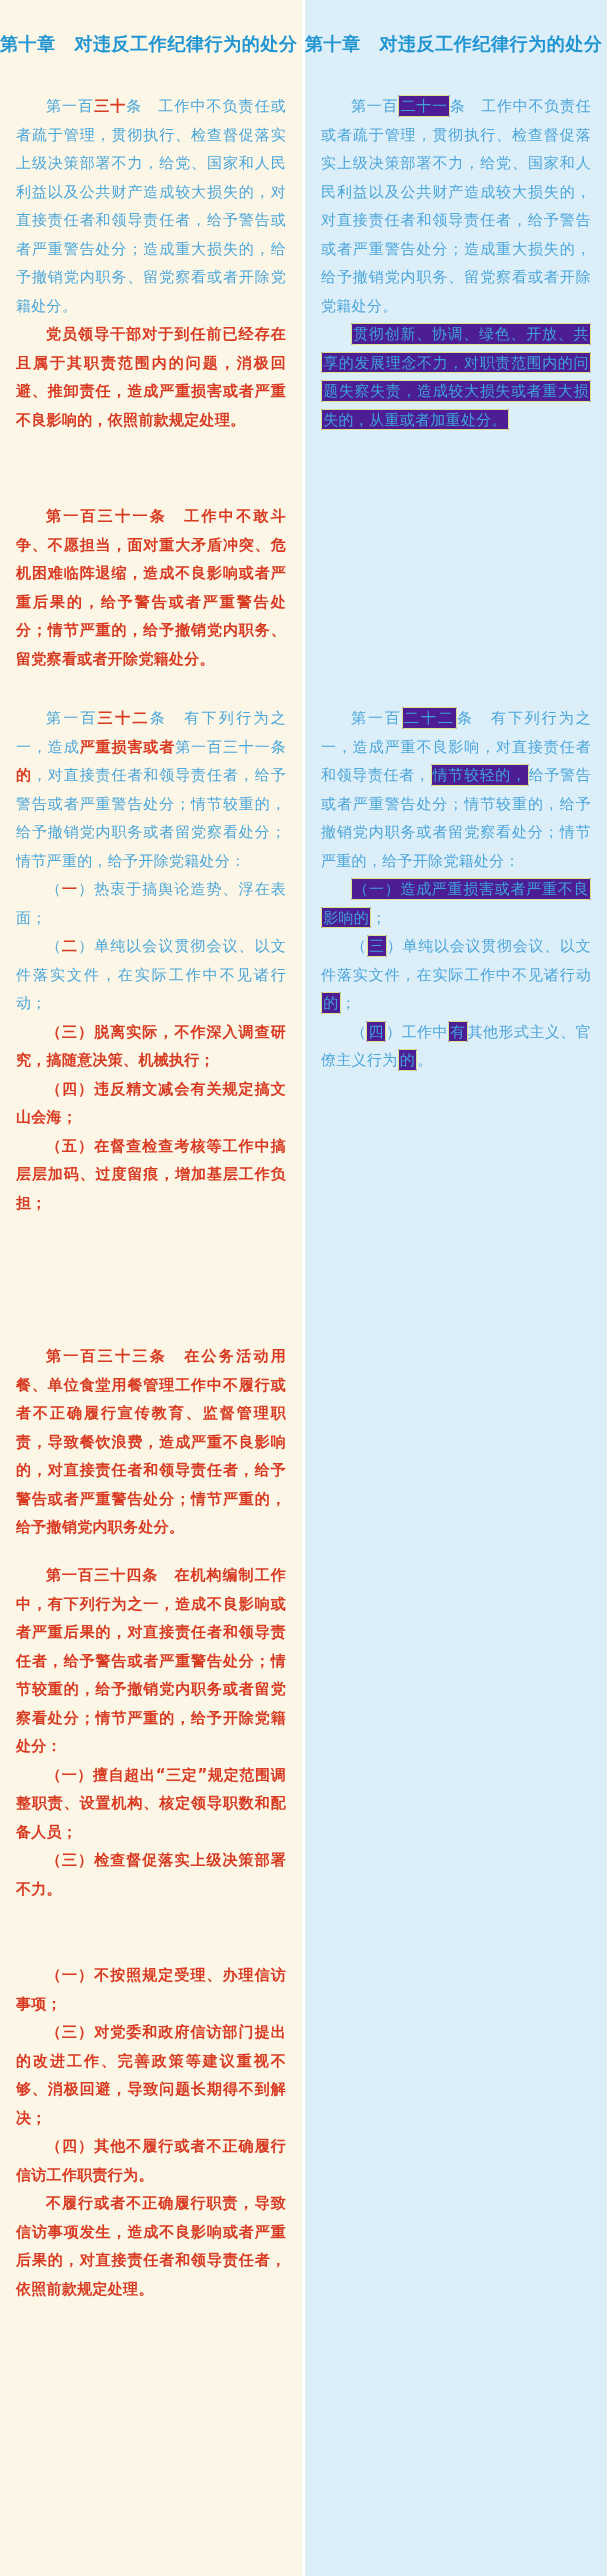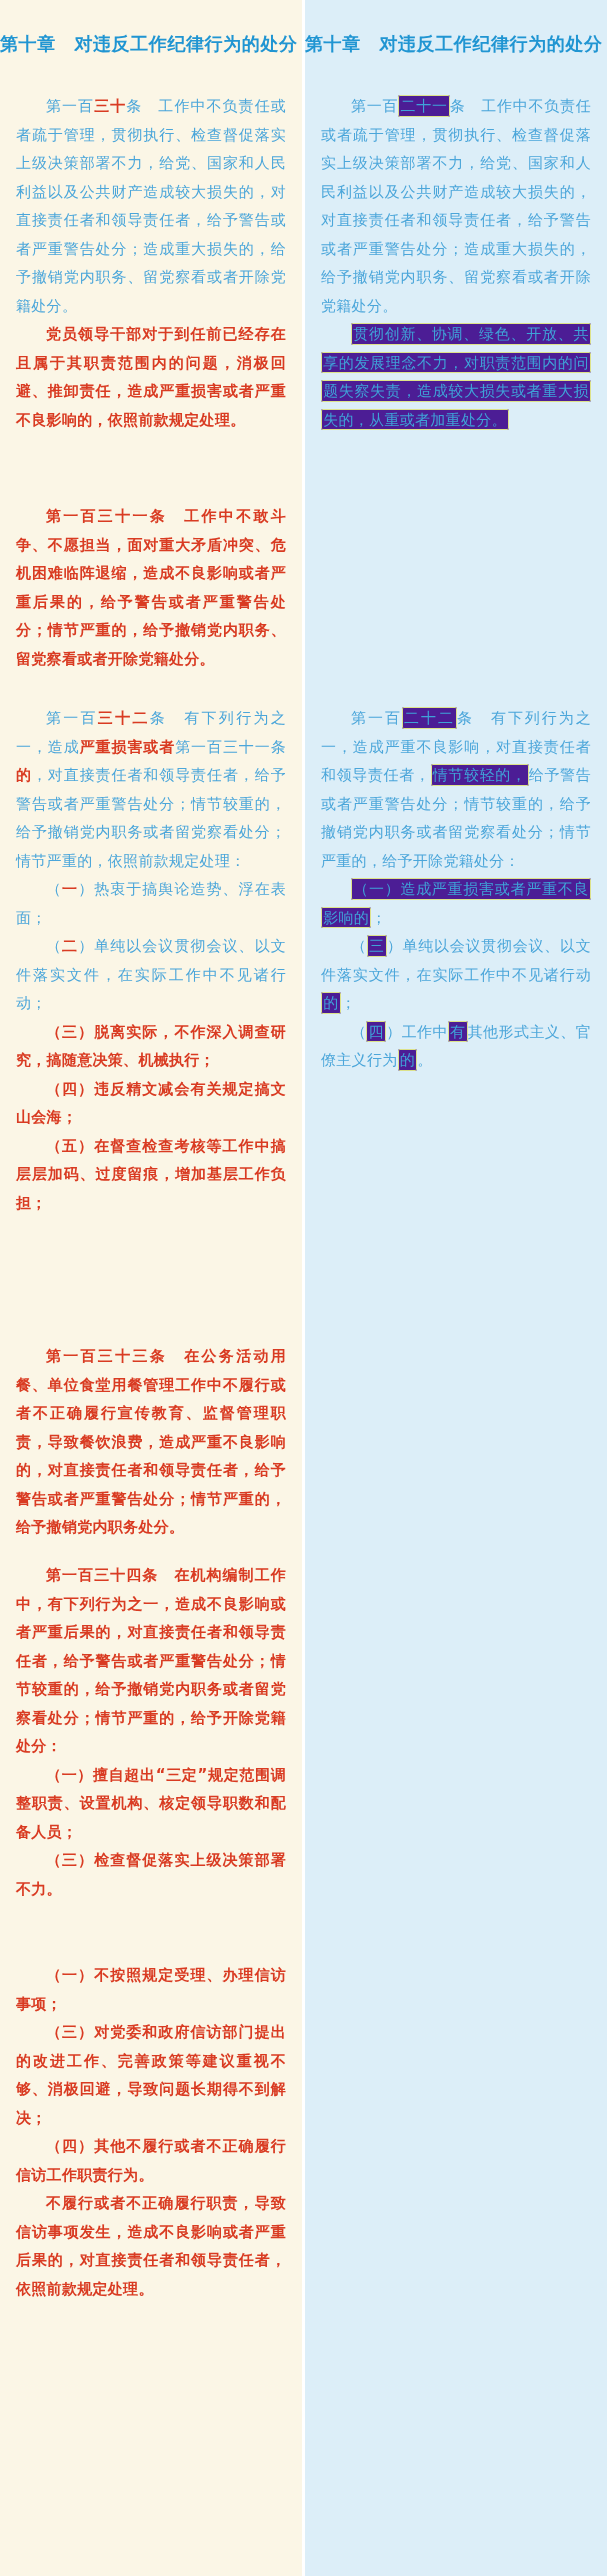--- a/index.html
+++ b/index.html
@@ -46,21 +46,21 @@
     <div class="block lb-130">
       <p class="para"><span class="seg-blue">第一百</span><span class="seg-red">三十</span><span class="seg-blue">条　工作中不负责任或者疏于管理，贯彻执行、检查督促落实上级决策部署不力，给党、国家和人民利益以及公共财产造成较大损失的，对直接责任者和领导责任者，给予警告或者严重警告处分；造成重大损失的，给予撤销党内职务、留党察看或者开除党籍处分。</span></p>
       <p class="para"><span class="seg-red">党员领导干部对于到任前已经存在且属于其职责范围内的问题，消极回避、推卸责任，造成严重损害或者严重不良影响的，依照前款规定处理。</span></p>
     </div>
 
     <div class="block lb-131">
       <p class="para"><span class="seg-red">第一百三十一条　工作中不敢斗争、不愿担当，面对重大矛盾冲突、危机困难临阵退缩，造成不良影响或者严重后果的，给予警告或者严重警告处分；情节严重的，给予撤销党内职务、留党察看或者开除党籍处分。</span></p>
     </div>
 
     <div class="block lb-132">
-      <p class="para"><span class="seg-blue">第一百</span><span class="seg-red">三十二</span><span class="seg-blue">条　有下列行为之一，造成</span><span class="seg-red">严重损害或者</span><span class="seg-blue">第一百三十一条</span><span class="seg-red">的</span><span class="seg-blue">，对直接责任者和领导责任者，给予警告或者严重警告处分；情节较重的，给予撤销党内职务或者留党察看处分；情节严重的，依照前款规定处理：</span></p>
+      <p class="para"><span class="seg-blue">第一百</span><span class="seg-red">三十二</span><span class="seg-blue">条　有下列行为之一，造成</span><span class="seg-red">严重损害或者</span><span class="seg-blue">第一百三十一条</span><span class="seg-red">的</span><span class="seg-blue">，对直接责任者和领导责任者，给予警告或者严重警告处分；情节较重的，给予撤销党内职务或者留党察看处分；情节严重的，给予开除党籍处分：</span></p>
       <p class="para"><span class="seg-blue">（</span><span class="seg-red">一</span><span class="seg-blue">）热衷于搞舆论造势、浮在表面；</span></p>
       <p class="para"><span class="seg-blue">（</span><span class="seg-red">二</span><span class="seg-blue">）单纯以会议贯彻会议、以文件落实文件，在实际工作中不见诸行动；</span></p>
       <p class="para"><span class="seg-red">（三）脱离实际，不作深入调查研究，搞随意决策、机械执行；</span></p>
       <p class="para"><span class="seg-red">（四）违反精文减会有关规定搞文山会海；</span></p>
       <p class="para"><span class="seg-red">（五）在督查检查考核等工作中搞层层加码、过度留痕，增加基层工作负担；</span></p>
     </div>
 
     <div class="block lb-133">
       <p class="para"><span class="seg-red">第一百三十三条　在公务活动用餐、单位食堂用餐管理工作中不履行或者不正确履行宣传教育、监督管理职责，导致餐饮浪费，造成严重不良影响的，对直接责任者和领导责任者，给予警告或者严重警告处分；情节严重的，给予撤销党内职务处分。</span></p>
     </div>

